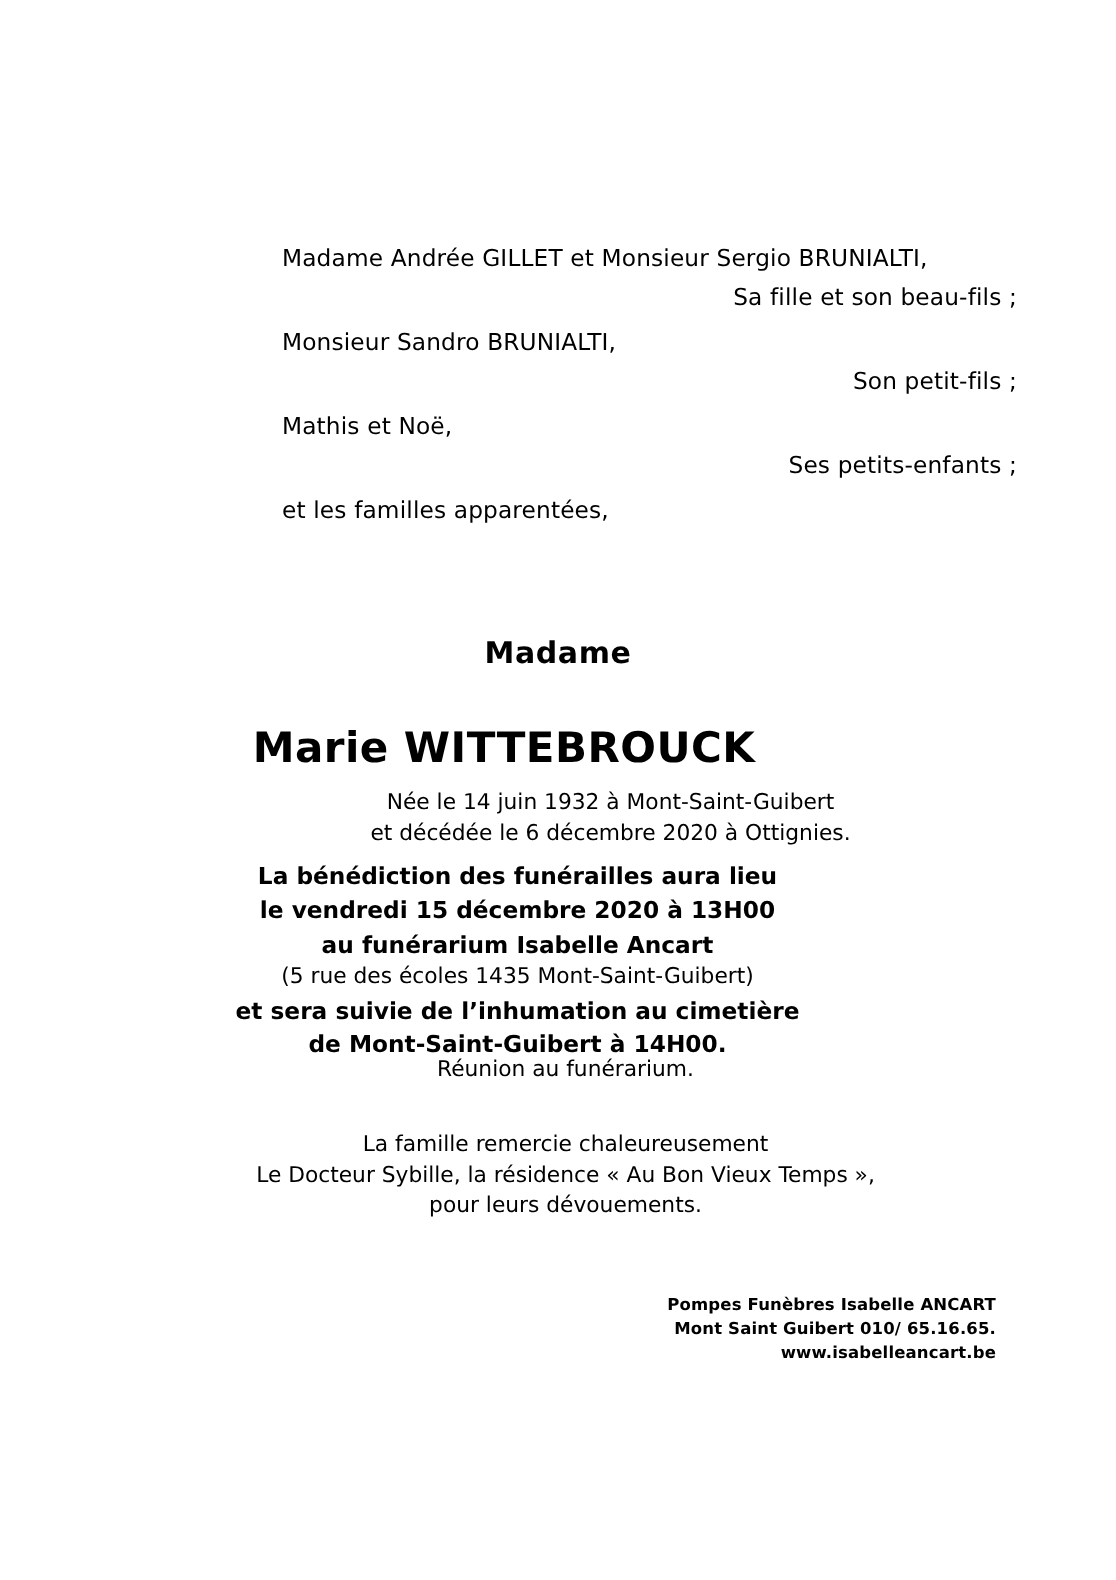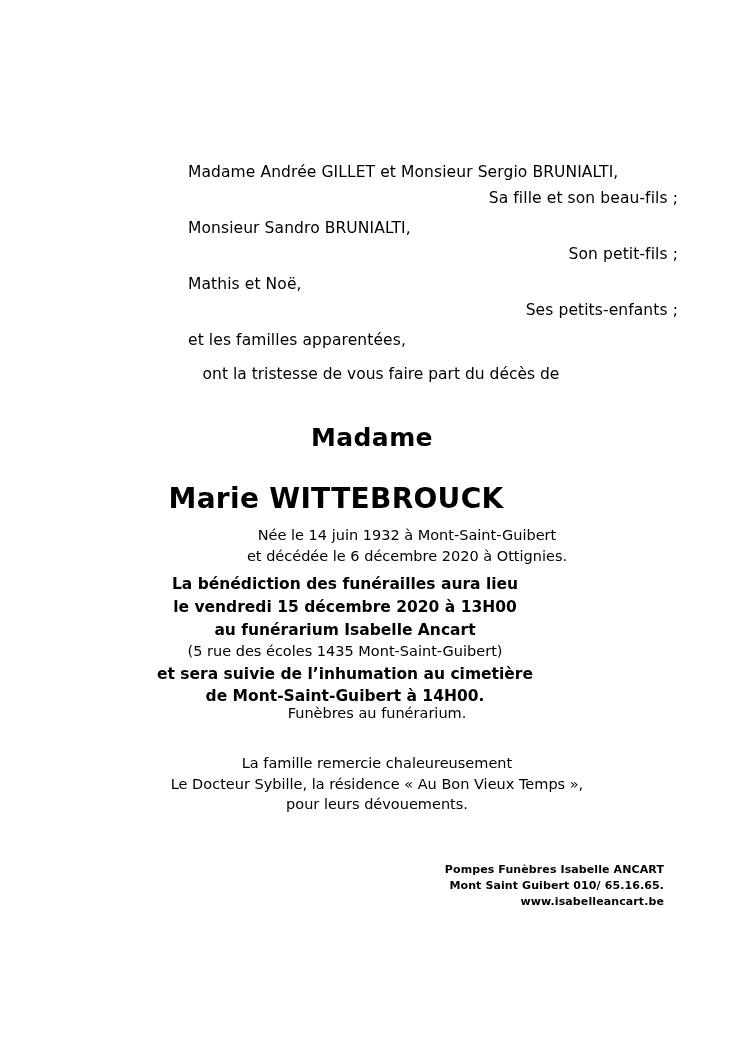--- a/index.html
+++ b/index.html
@@ -62,21 +62,21 @@
     box-sizing: border-box;
   }
 
   
   .title-madame {
     position: absolute;
     left: 0;
     top: 423px;
     width: 744px;
     text-align: center;
-    font-size: 25px;
+    font-size: 20px;
     font-weight: bold;
     letter-spacing: 0.4px;
     box-sizing: border-box;
   }
   .title-name {
     position: absolute;
     left: 0;
     top: 482px;
     width: 660px;
     text-align: center;
@@ -180,40 +180,39 @@
       <span class="fam-left">Mathis et Noë,</span>
       <span class="fam-right">Ses petits-enfants ;</span>
     </div>
 
     <div class="fam-row">
       <span class="fam-left">et les familles apparentées,</span>
     </div>
 
   </div>
 
-  <div class="announce">ont la tristesse de vous faire part du décès de</div>
 
   <div class="title-madame">Madame</div>
   <div class="title-name">Marie WITTEBROUCK</div>
 
   <div class="birth-death">
     <div>Née le 14 juin 1932 à Mont-Saint-Guibert</div>
     <div>et décédée le 6 décembre 2020 à Ottignies.</div>
   </div>
 
   <div class="ceremony">
     <div>La bénédiction des funérailles aura lieu</div>
     <div>le vendredi 15 décembre 2020 à 13H00</div>
     <div>au funérarium Isabelle Ancart</div>
     <div class="light">(5 rue des écoles 1435 Mont-Saint-Guibert)</div>
     <div>et sera suivie de l’inhumation au cimetière</div>
     <div>de Mont-Saint-Guibert à 14H00.</div>
   </div>
 
-  <div class="reunion">Funèbres au funérarium.</div>
+  <div class="reunion">Réunion au funérarium.</div>
 
   <div class="thanks">
     <div>La famille remercie chaleureusement</div>
     <div>Le Docteur Sybille, la résidence « Au Bon Vieux Temps »,</div>
     <div>pour leurs dévouements.</div>
   </div>
 
   <div class="footer">
     <div>Pompes Funèbres Isabelle ANCART</div>
     <div>Mont Saint Guibert 010/ 65.16.65.</div>

